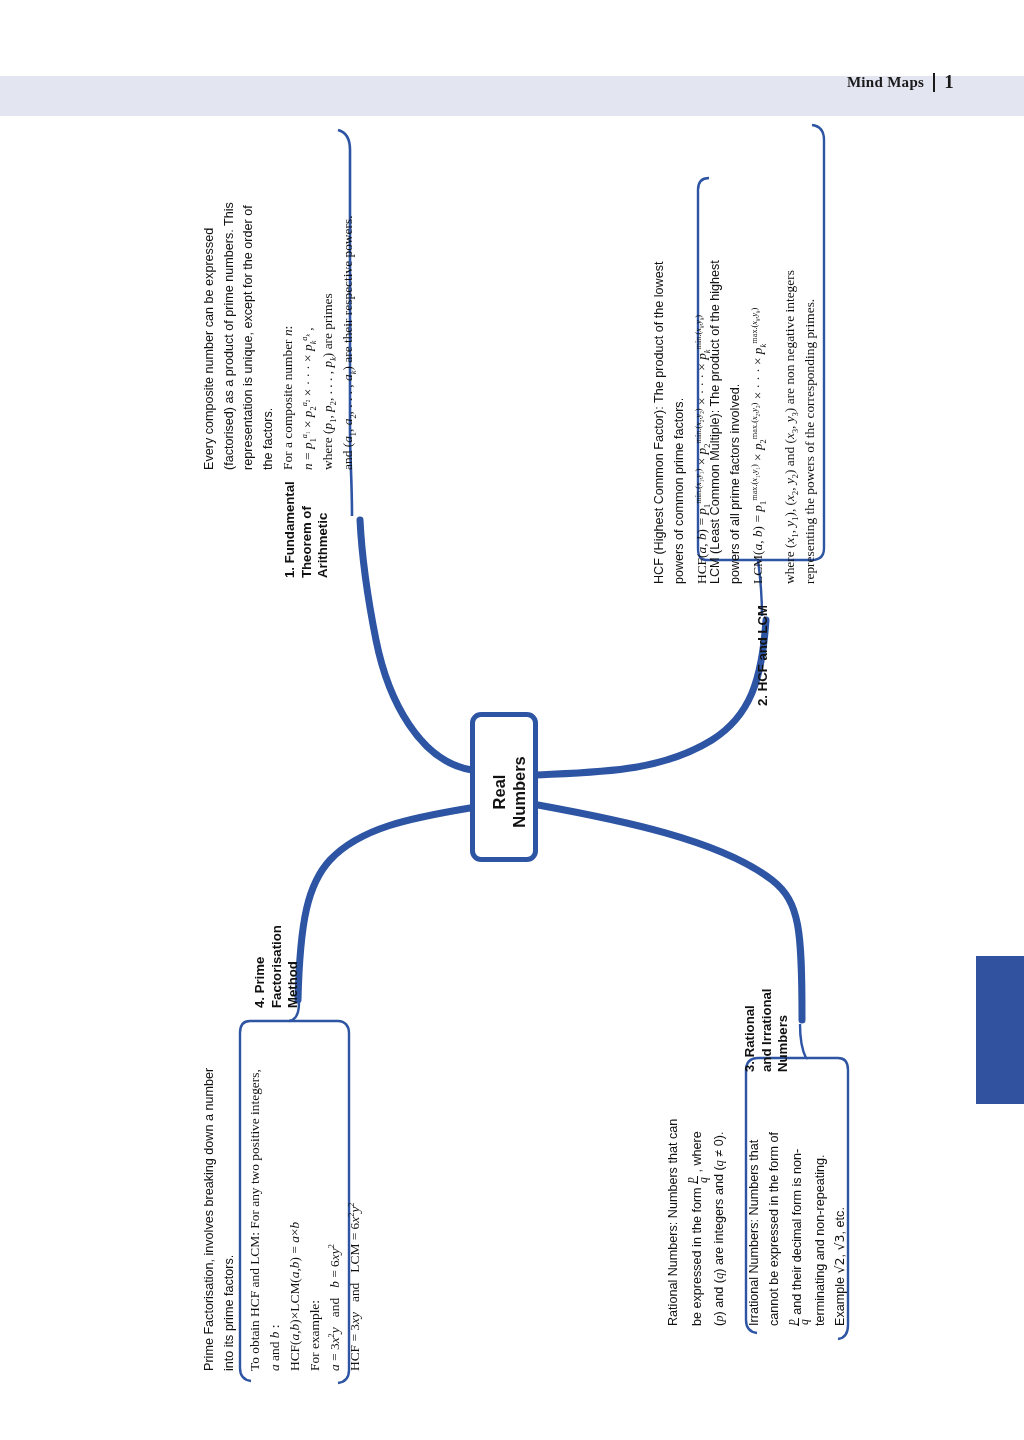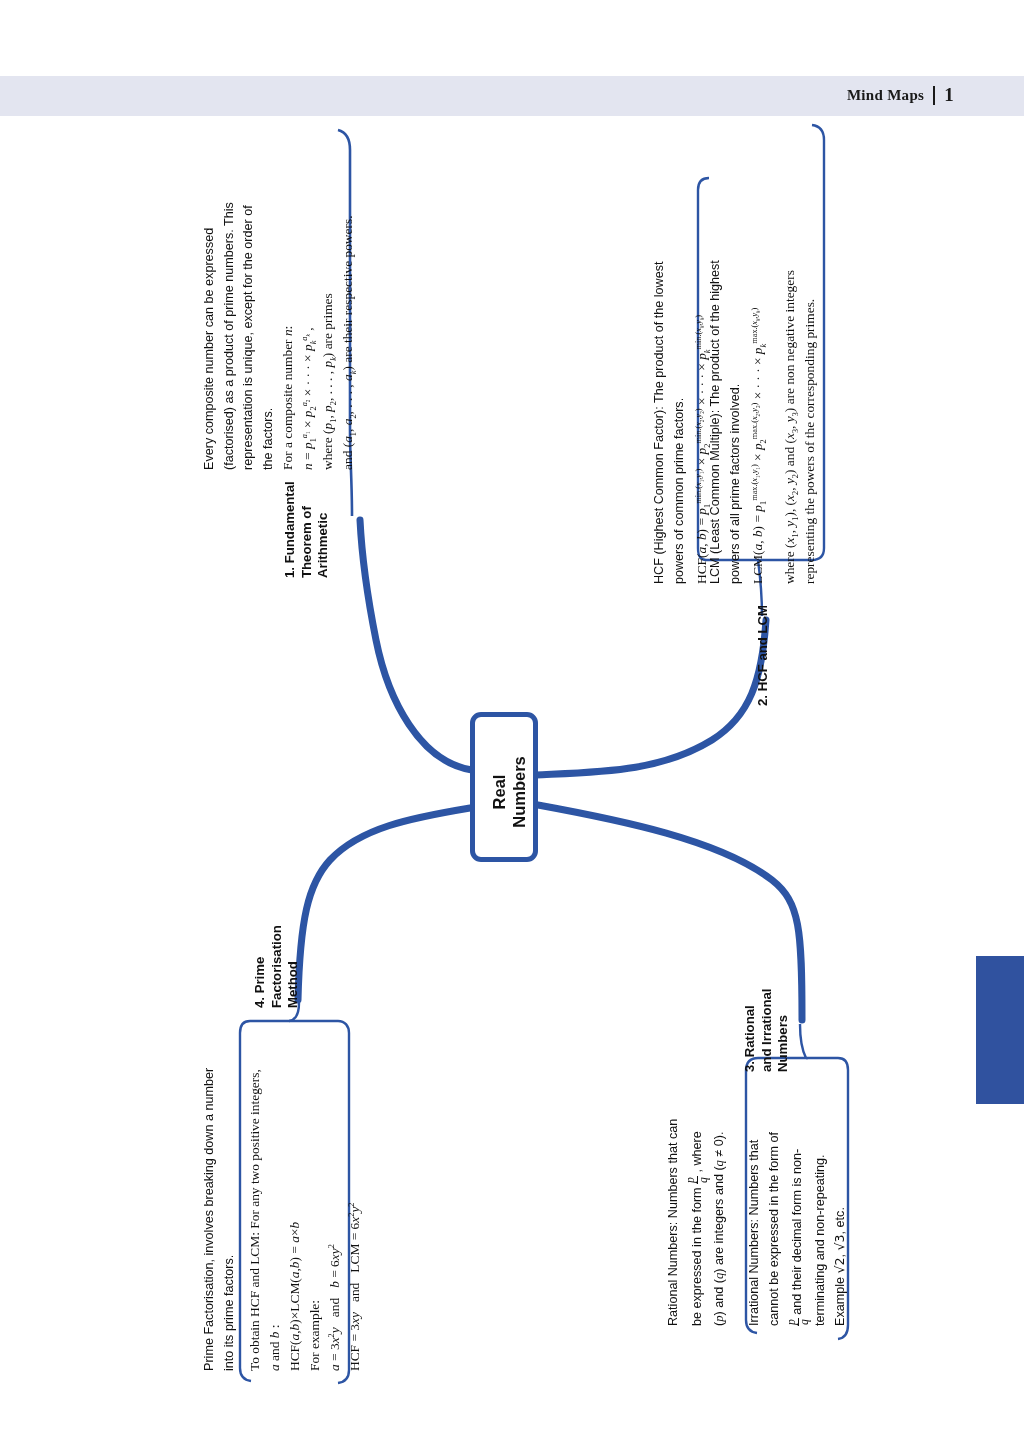--- a/index.html
+++ b/index.html
@@ -10,21 +10,21 @@
     position:relative;overflow:hidden;
   }
   #page{position:absolute;inset:0;}
 
   
   .header-band{
     position:absolute;left:0;top:76px;width:1024px;height:40px;
     background:#e3e5f0;
   }
   .header-text{
-    position:absolute;right:70px;top:84px;
+    position:absolute;right:70px;top:71px;
     font-family:"Liberation Serif",serif;
     font-weight:bold;font-size:15px;color:#1a1a1a;
     display:flex;align-items:center;gap:9px;letter-spacing:.3px;
   }
   .header-rule{
     display:inline-block;width:2px;height:19px;background:#1a1a1a;
   }
   .header-page{font-size:19px;font-weight:bold;}
 
   

